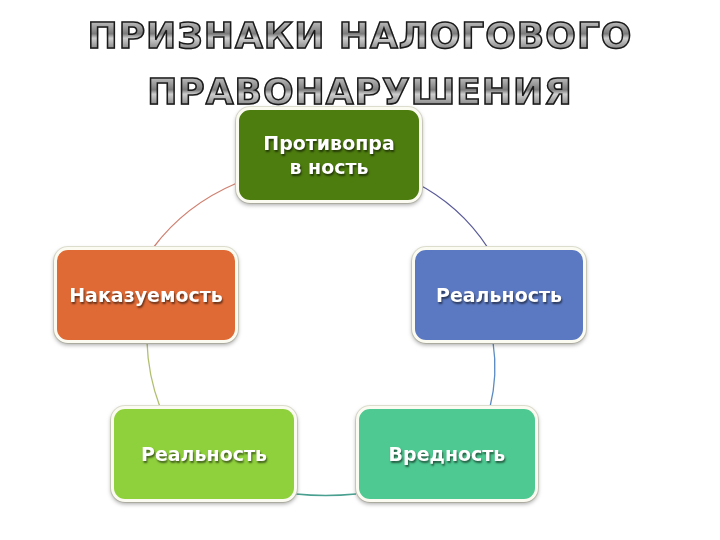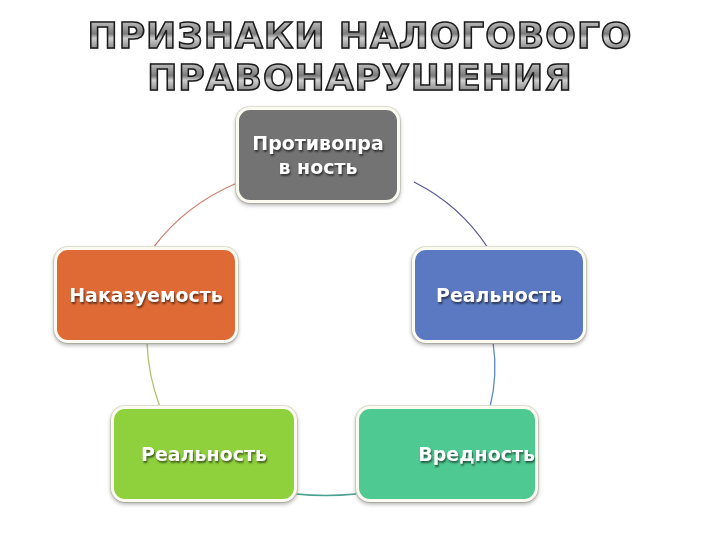--- a/index.html
+++ b/index.html
@@ -5,21 +5,21 @@
   html, body { margin:0; padding:0; }
   body { width:720px; height:540px; background:#ffffff; position:relative; overflow:hidden;
          font-family:"DejaVu Sans", sans-serif; }
   .title { position:absolute; left:0; width:720px; text-align:center;
            font-family:"DejaVu Sans", sans-serif; font-weight:bold; font-size:36px;
            letter-spacing:1px; color:#9a9a9a; line-height:44px;
            -webkit-text-stroke:1.5px #1a1a1a;
            background:linear-gradient(#e8e8e8 0%, #7a7a7a 45%, #cfcfcf 55%, #4a4a4a 100%);
            -webkit-background-clip:text; background-clip:text; -webkit-text-fill-color:transparent; }
   #title1 { top:14px; }
-  #title2 { top:56px; }
+  #title2 { top:70px; }
   svg.conn { position:absolute; left:0; top:0; }
   .node { position:absolute; border-radius:14px; display:flex; align-items:center; justify-content:center;
           text-align:center; color:#ffffff; font-family:"DejaVu Sans", sans-serif; font-weight:bold;
           font-size:19px; line-height:24px; box-sizing:border-box;
           border:3px solid #fbfbf2; box-shadow:0 2px 4px rgba(0,0,0,0.35), 0 0 0 1px #e7e7d8;
           text-shadow:1px 2px 2px rgba(0,0,0,0.55); }
 </style>
 </head>
 <body>
 
@@ -27,29 +27,29 @@
 <div class="title" id="title2">ПРАВОНАРУШЕНИЯ</div>
 
 <svg class="conn" width="720" height="540">
   <path d="M414 182 Q460 205 488 248" fill="none" stroke="#5a5a9a" stroke-width="1.3"></path>
   <path d="M493 342 Q498 375 490 407" fill="none" stroke="#5b8bc2" stroke-width="1.3"></path>
   <path d="M356 494 Q325 497 296 494" fill="none" stroke="#4aa090" stroke-width="1.3"></path>
   <path d="M160 407 Q148 375 147 342" fill="none" stroke="#b0c070" stroke-width="1.3"></path>
   <path d="M153 248 Q185 205 237 183" fill="none" stroke="#d08070" stroke-width="1.3"></path>
 </svg>
 
-<div class="node" style="left:236px; top:107px; width:164px; height:96px; background:#737373; padding:0 8px;">
+<div class="node" style="left:236px; top:107px; width:186px; height:96px; background:#4d7c0f; padding:0 8px;">
   <span style="width:140px; word-break:break-all;">Противоправ ность</span>
 </div>
 
 <div class="node" style="left:412px; top:247px; width:174px; height:96px; background:#5b79c2;">
   <span>Реальность</span>
 </div>
 
-<div class="node" style="left:356px; top:406px; width:182px; height:96px; background:#4dc991;justify-content:flex-end;">
+<div class="node" style="left:356px; top:406px; width:182px; height:96px; background:#4dc991;">
   <span>Вредность</span>
 </div>
 
 <div class="node" style="left:111px; top:406px; width:186px; height:96px; background:#8fd13c;">
   <span>Реальность</span>
 </div>
 
 <div class="node" style="left:54px; top:247px; width:184px; height:96px; background:#e06a35;">
   <span>Наказуемость</span>
 </div>

